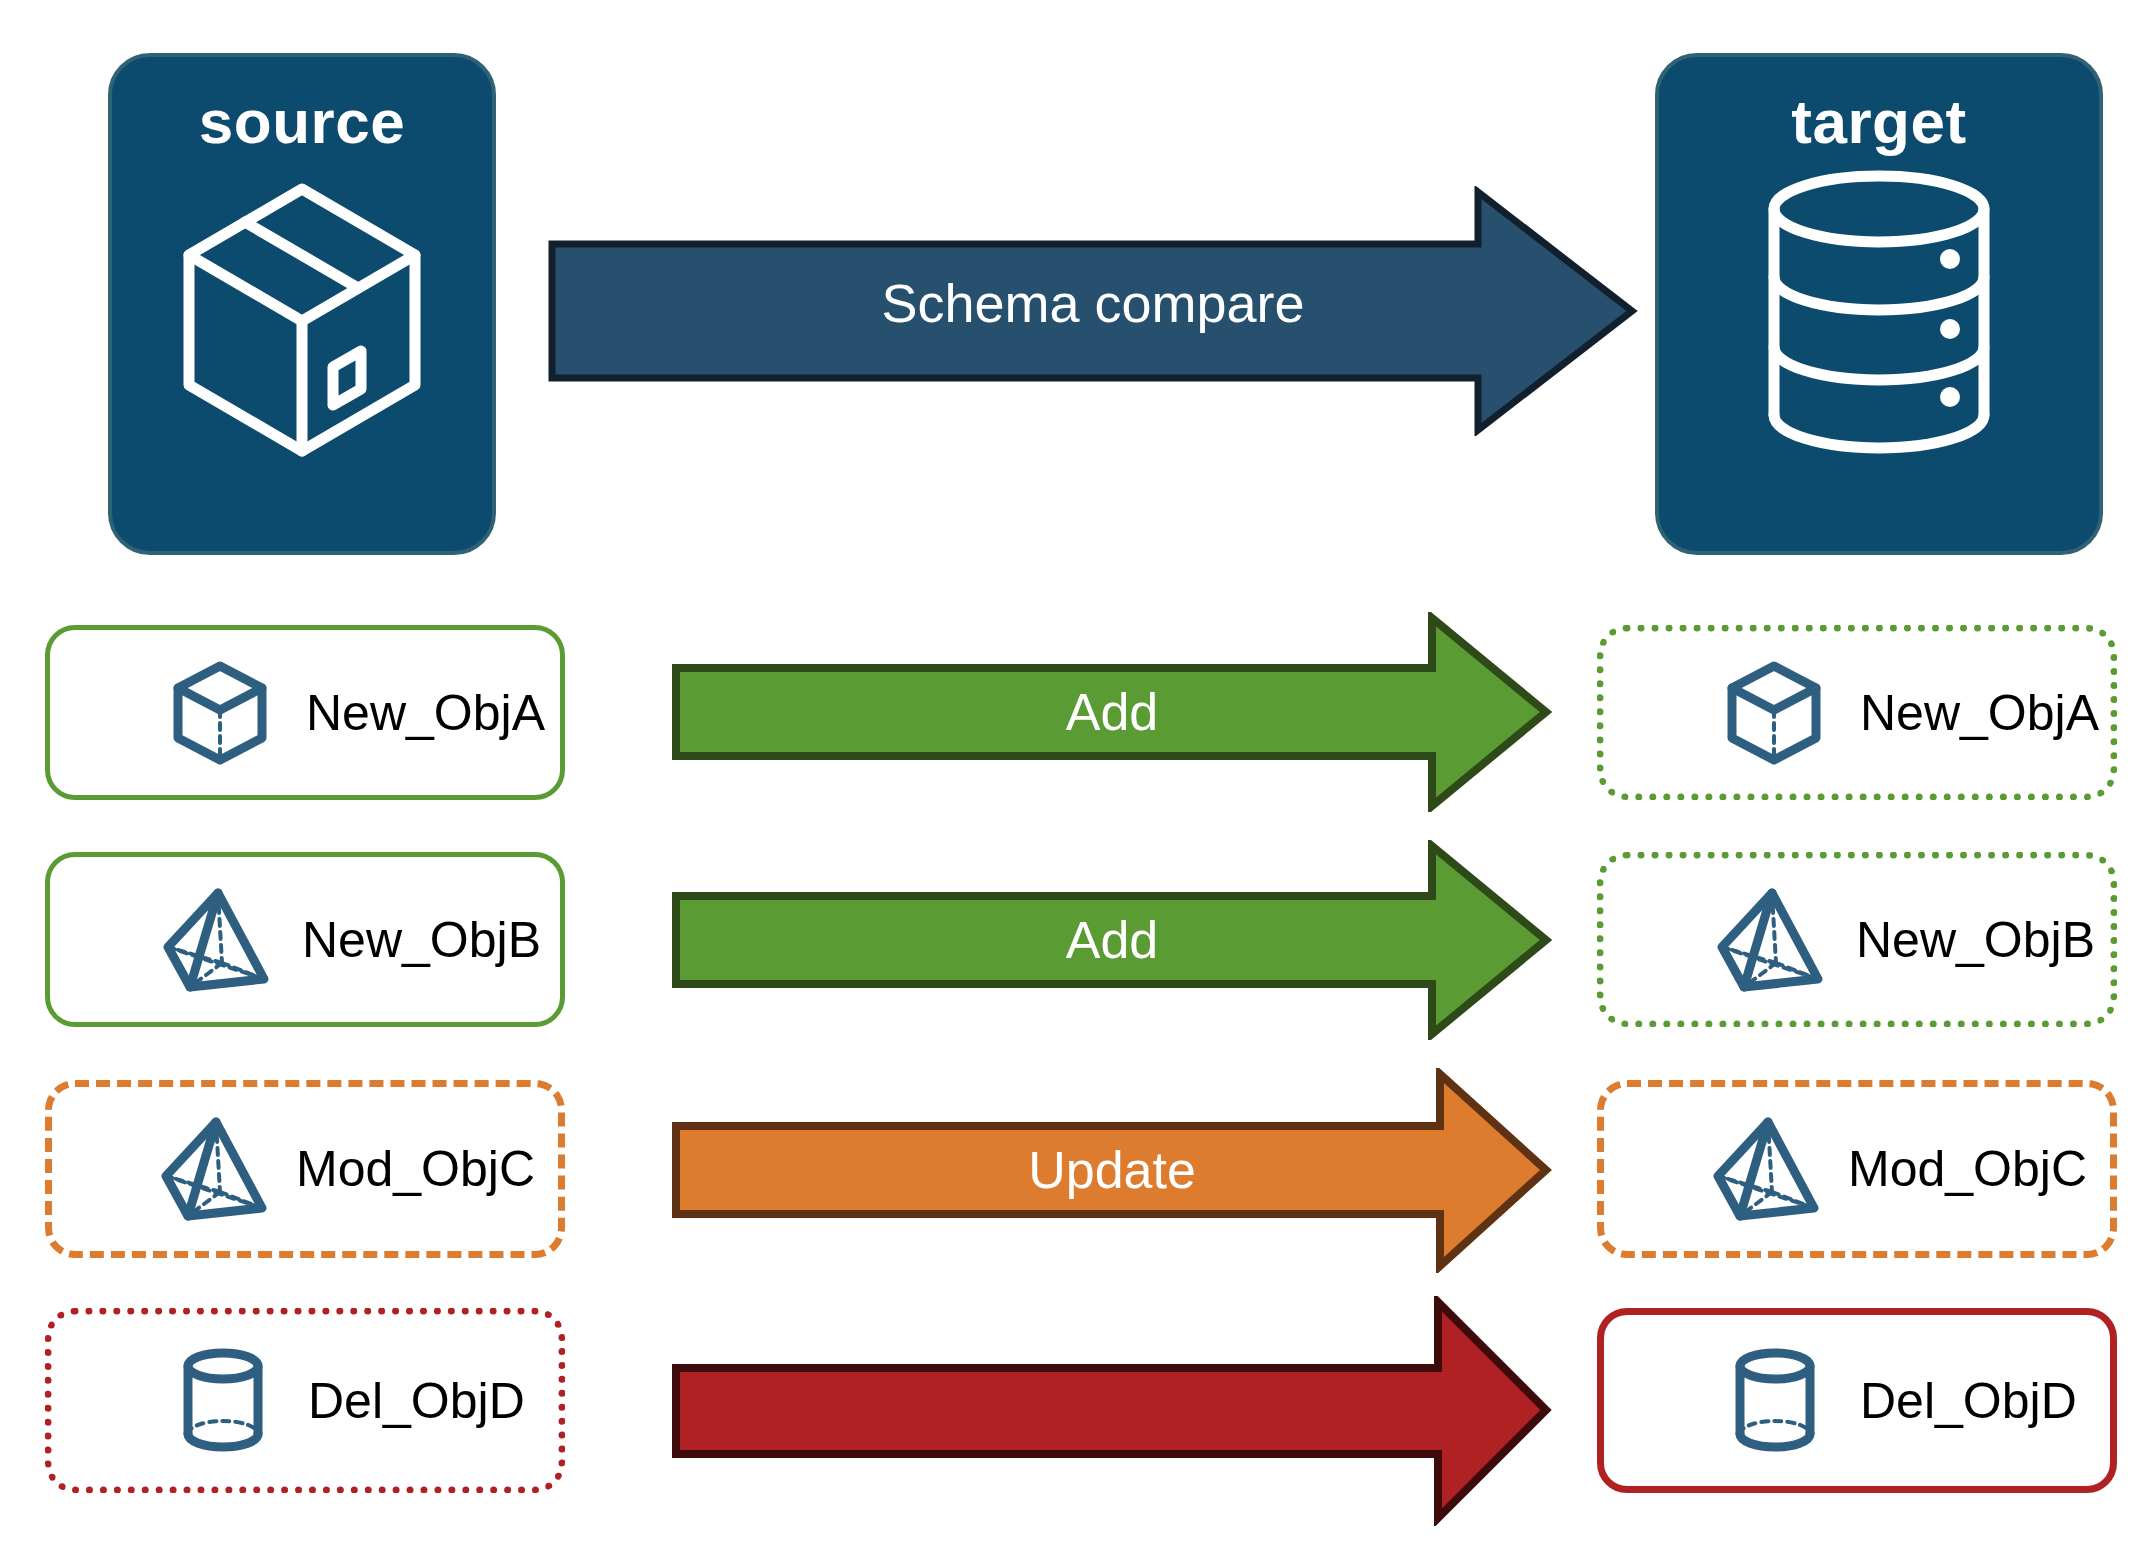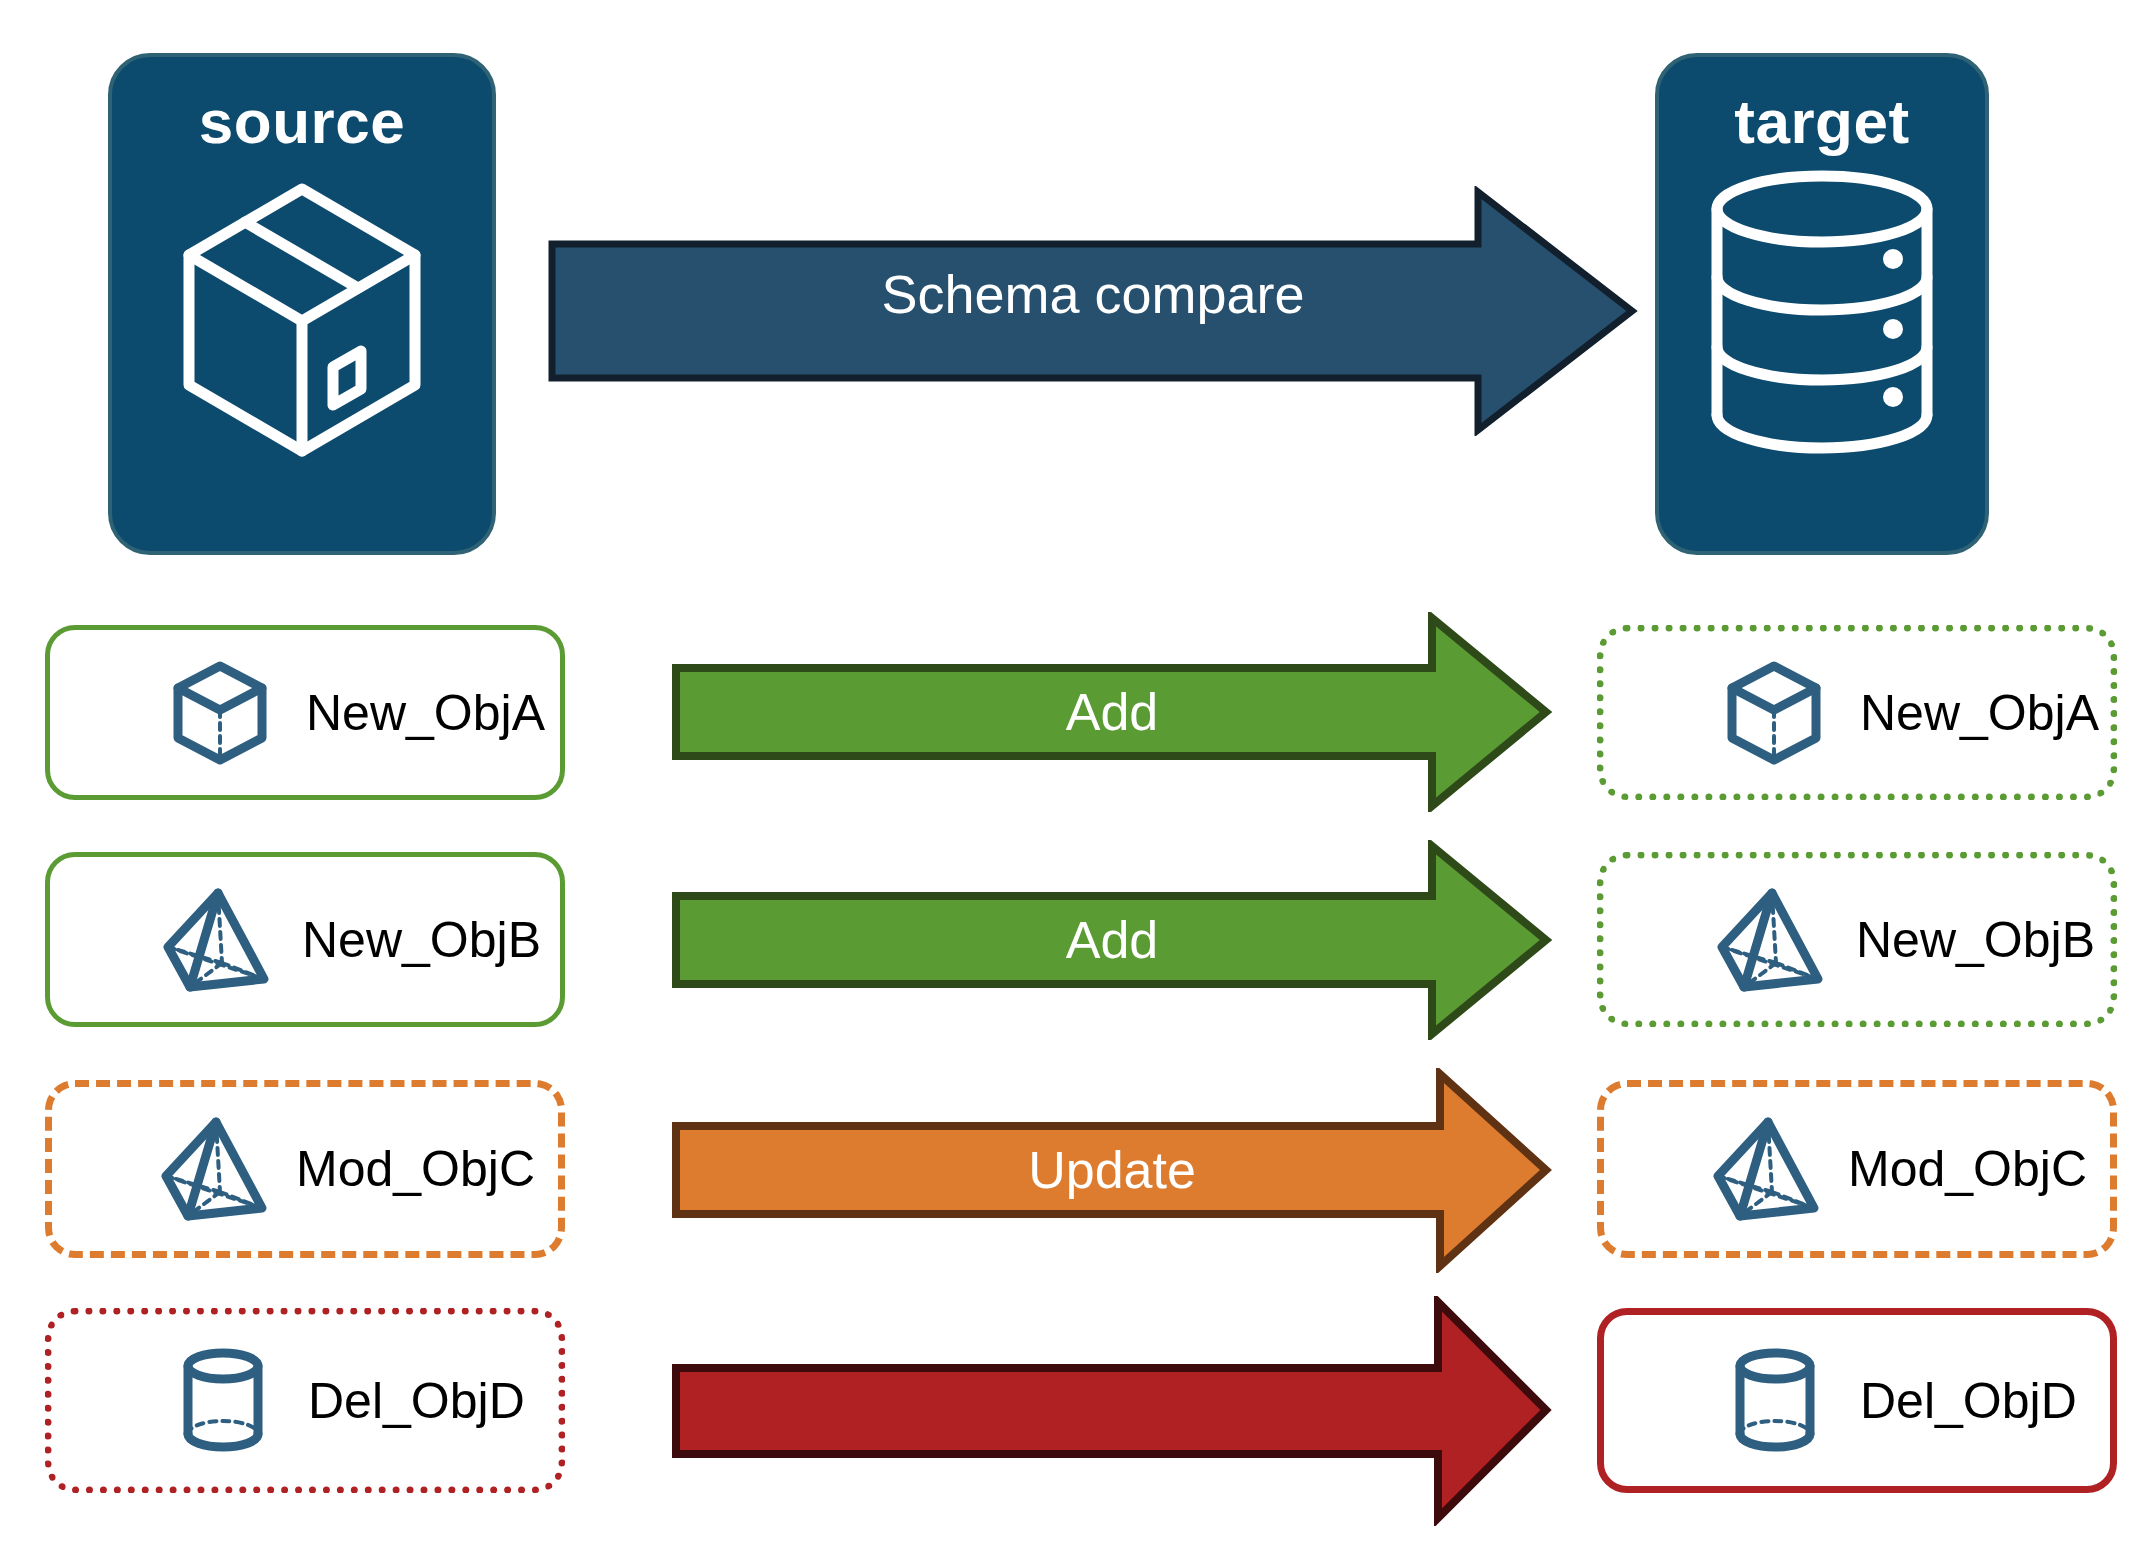--- a/index.html
+++ b/index.html
@@ -103,21 +103,21 @@
           <path d="M135 22 L248 88 L248 218 L135 284 L22 218 L22 88 Z"></path>
           <path d="M22 88 L135 154 L248 88"></path>
           <path d="M135 154 L135 284"></path>
           <path d="M78 55 L191 121"></path>
           <path d="M166 200 L194 184 L194 222 L166 238 Z"></path>
         </g>
       </svg>
     </div>
   </div>
 
-  <div class="endpoint" style="left:1655px; top:53px; width:334px; height:502px;">
+  <div class="endpoint" style="left:1655px; top:53px; width:448px; height:502px;">
     <div class="endpoint-title">target</div>
     <div class="endpoint-icon">
       <svg width="250" height="290" viewBox="0 0 250 290">
         <g fill="none" stroke="#ffffff" stroke-width="11" stroke-linejoin="round" stroke-linecap="round">
           <ellipse cx="125" cy="42" rx="105" ry="33"></ellipse>
           <path d="M20 42 L20 248"></path>
           <path d="M230 42 L230 248"></path>
           <path d="M20 110 A105 33 0 0 0 230 110"></path>
           <path d="M20 180 A105 33 0 0 0 230 180"></path>
           <path d="M20 248 A105 33 0 0 0 230 248"></path>
@@ -126,21 +126,21 @@
         <circle cx="196" cy="162" r="10" fill="#ffffff"></circle>
         <circle cx="196" cy="230" r="10" fill="#ffffff"></circle>
       </svg>
     </div>
   </div>
 
   <div class="arrow" style="left:548px; top:186px; width:1090px; height:250px;">
     <svg width="1090" height="250" viewBox="0 0 1090 250">
       <polygon points="4,58 930,58 930,6 1084,125 930,244 930,192 4,192" fill="#27506F" stroke="#12202E" stroke-width="7" stroke-linejoin="miter"></polygon>
     </svg>
-    <div class="arrow-label compare" style="top:81px; padding-right:150px;">Schema compare</div>
+    <div class="arrow-label compare" style="top:90px; padding-right:150px;">Schema compare</div>
   </div>
 
   <div class="card brd-green-solid" style="left:45px; top:625px; width:520px; height:175px;">
     <div class="card-icon" style="margin-left:72px;">
       <svg width="100" height="110" viewBox="0 0 100 110">
         <g fill="none" stroke="#2E5F80" stroke-width="9" stroke-linejoin="round" stroke-linecap="round">
           <path d="M50 8 L92 30 L92 80 L50 102 L8 80 L8 30 Z"></path>
           <path d="M8 30 L50 52 L92 30"></path>
         </g>
         <g fill="none" stroke="#2E5F80" stroke-width="4" stroke-dasharray="7 6" stroke-linecap="round">

